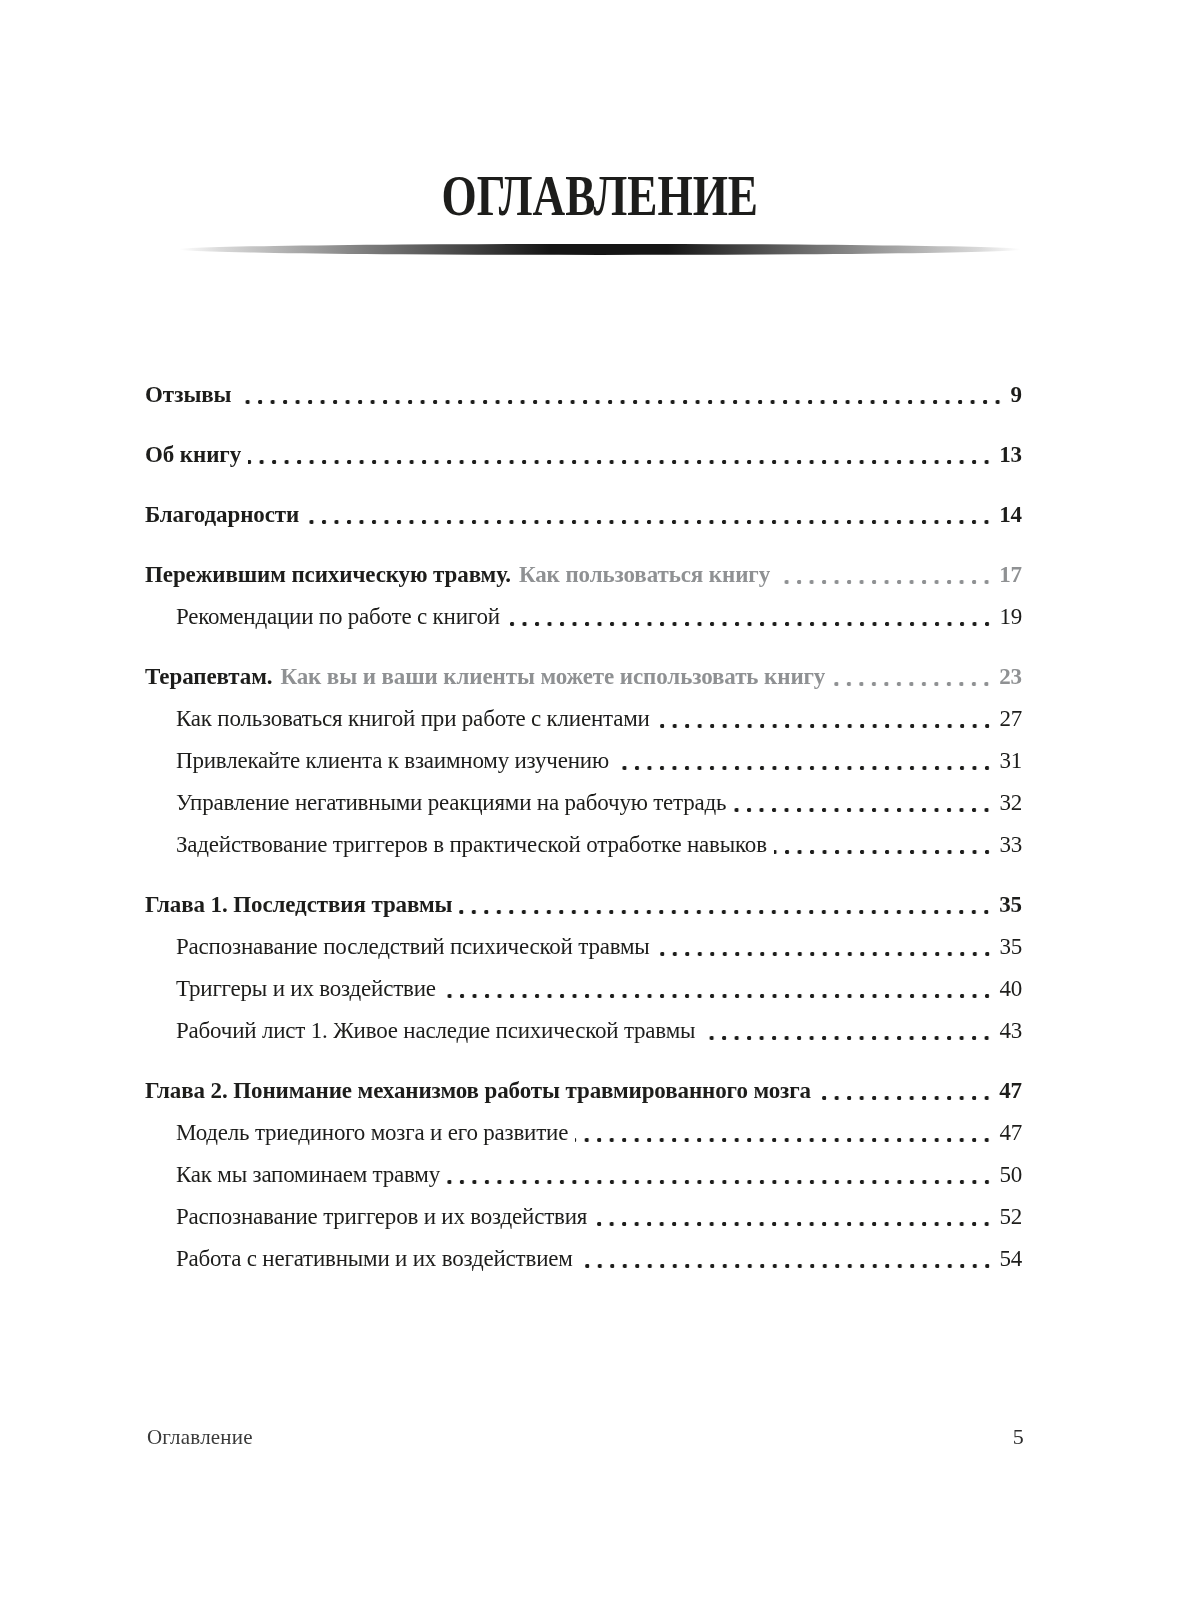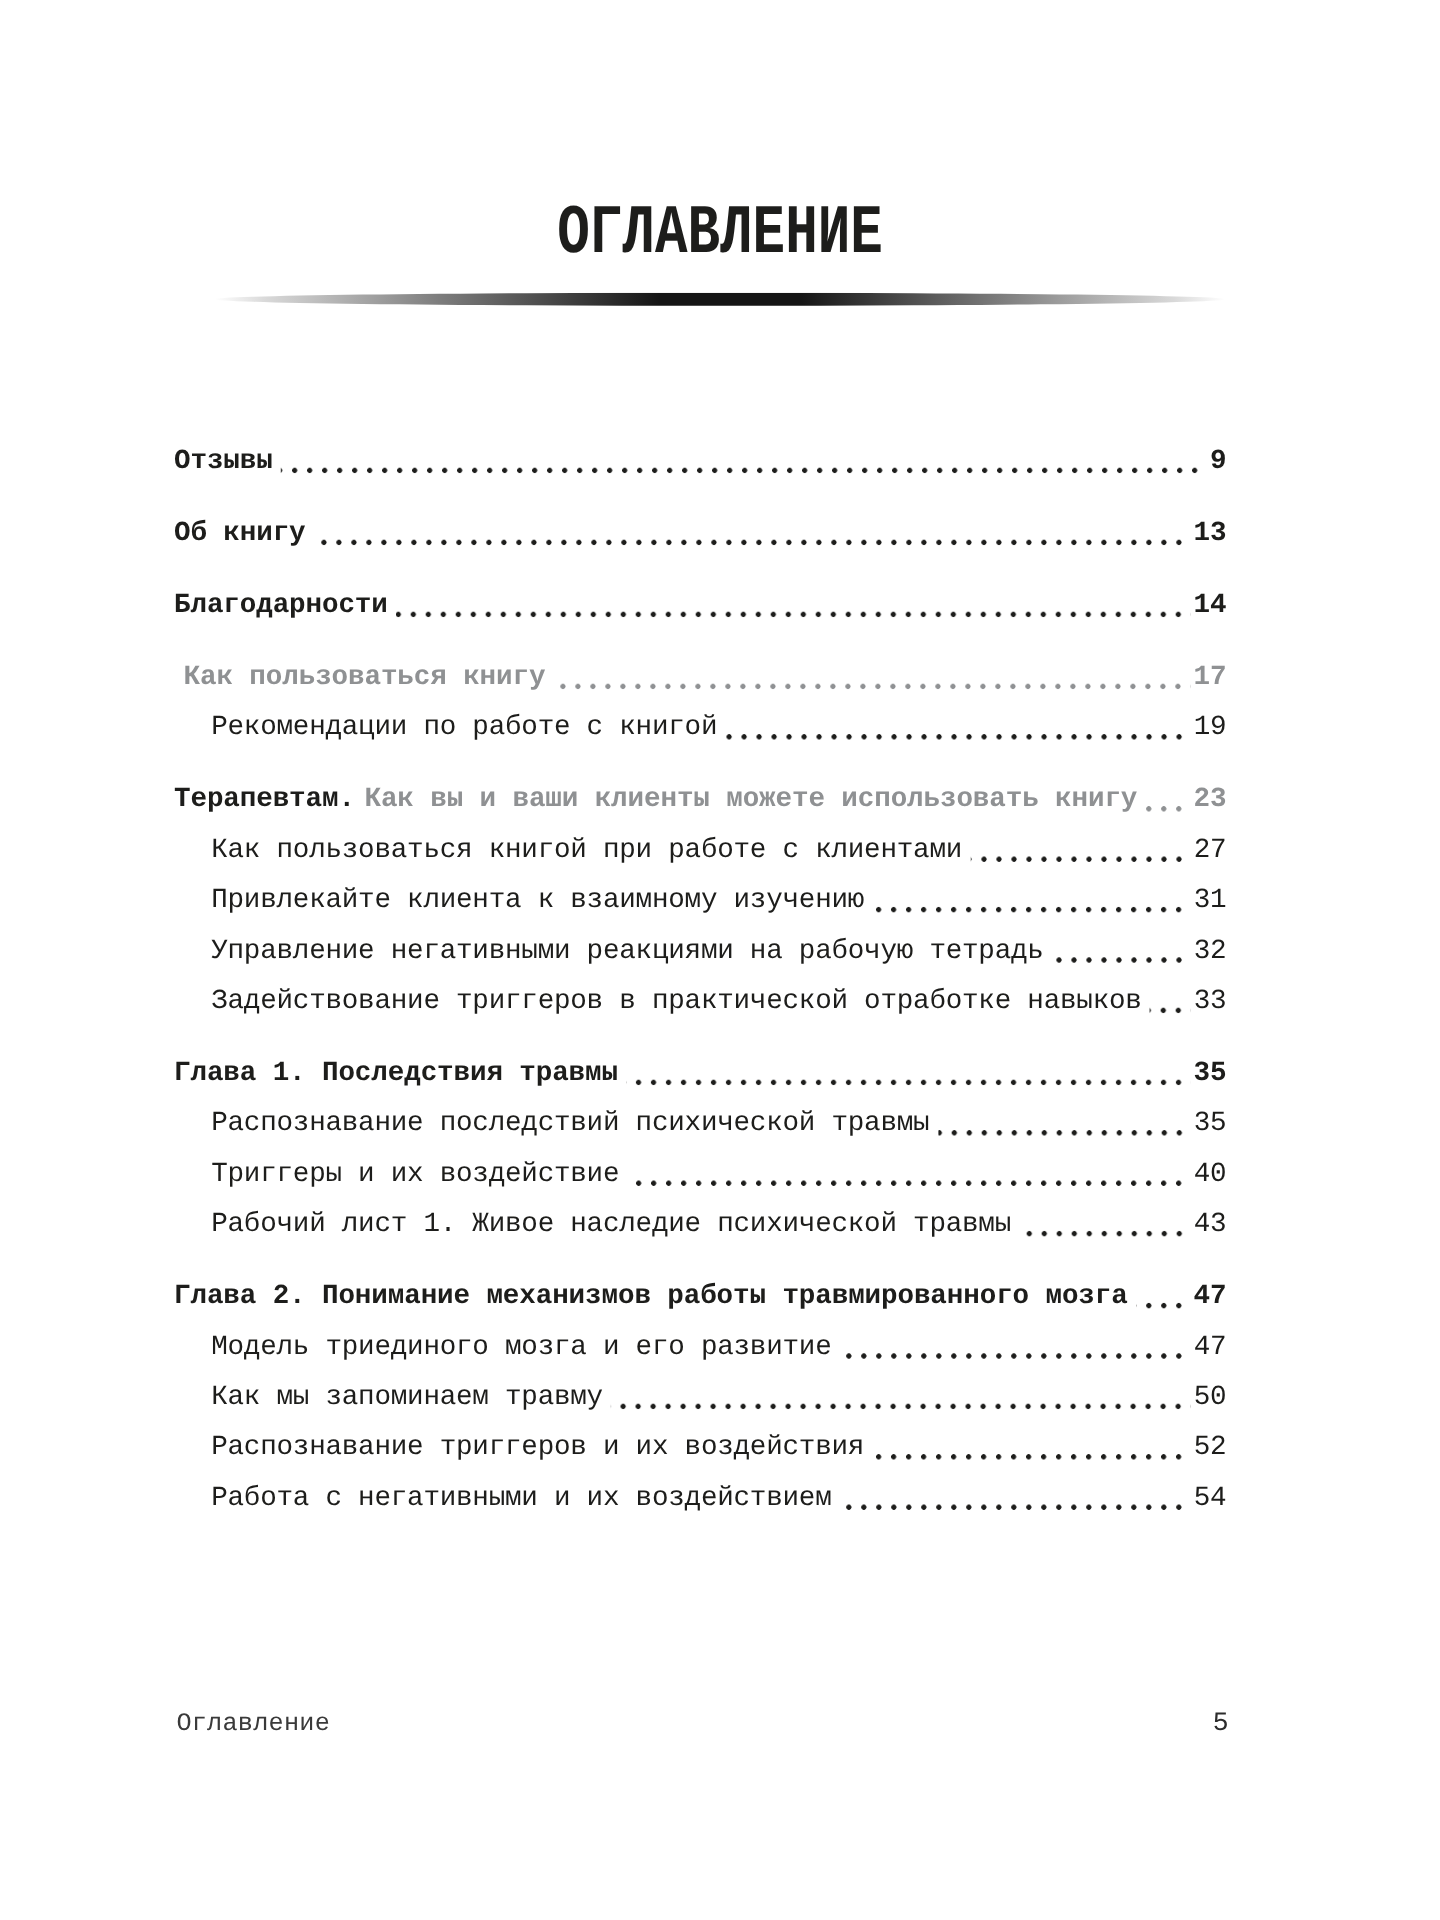--- a/index.html
+++ b/index.html
@@ -1,21 +1,21 @@
 <!DOCTYPE html>
 <html style="--text: #1d1d1b; --gray: #8f9193; --rule-dark: #151515;"><head>
 <meta charset="utf-8">
 <style>
   html,body{margin:0;padding:0;background:#ffffff;}
   .page{
     position:relative;
     width:1200px;height:1600px;
     margin:0 auto;
     background:#ffffff;
-    font-family:Liberation Mono, monospace;
+    font-family:Liberation Serif, serif;
     color:var(--text,#1d1d1b);
     overflow:hidden;
   }
   .title{
     margin:166px 0 0;
     text-align:center;
     font-size:58px;
     font-weight:700;
     line-height:1.05;
     letter-spacing:0px;
@@ -32,21 +32,21 @@
       #151515 44%,
       #151515 58%,
       rgba(20,20,20,0.55) 78%,
       rgba(20,20,20,0.16) 95%,
       rgba(20,20,20,0) 100%);
     clip-path:ellipse(50% 50% at 50% 50%);
   }
   .toc{
     position:absolute;
     left:145px;right:178px;
-    top:371px;
+    top:381px;
   }
   .row{
     display:flex;
     align-items:baseline;
     white-space:nowrap;
     font-size:23px;
     line-height:27px;
     letter-spacing:-0.2px;
   }
   .row.top{font-weight:700;margin-top:33px;letter-spacing:-0.1px;}
@@ -100,20 +100,21 @@
         <span class="lbl">Об книгу</span>
         <span class="dots"></span>
         <span class="pg">13</span>
       </div>
       <div class="row top">
         <span class="lbl">Благодарности</span>
         <span class="dots"></span>
         <span class="pg">14</span>
       </div>
       <div class="row top grayline">
+        <span class="lbl">Пережившим психическую травму.</span>
         <span class="lbl gray">Как пользоваться книгу</span>
         <span class="dots"></span>
         <span class="pg">17</span>
       </div>
       <div class="row sub">
         <span class="lbl">Рекомендации по работе с книгой</span>
         <span class="dots"></span>
         <span class="pg">19</span>
       </div>
       <div class="row top grayline">

